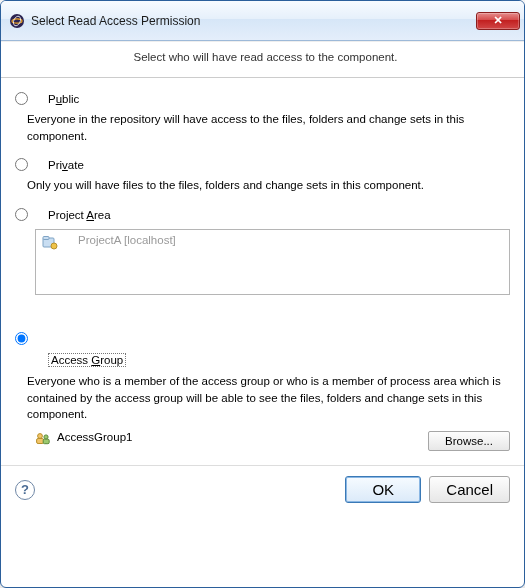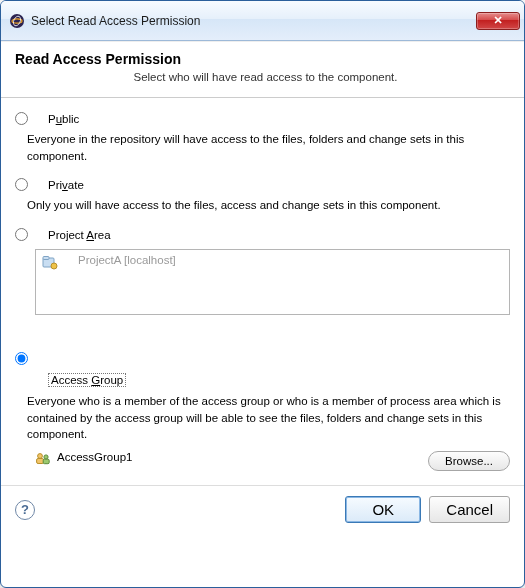--- a/index.html
+++ b/index.html
@@ -107,21 +107,21 @@
   .access-group-row {
     margin: 8px 0 4px 20px;
     display:flex;
     align-items:flex-start;
     gap:6px;
   }
   .access-group-row .ag-label { flex:1; }
   .browse-btn {
     background: linear-gradient(to bottom,#fdfdfd,#e7e7e7);
     border: 1px solid #a6a6a6;
-    border-radius: 10px;
+    border-radius: 2px;
     padding: 3px 16px;
     font-family: inherit;
     font-size: 11.5px;
     cursor: pointer;
   }
   
   .footer {
     border-top: 1px solid #ddd;
     padding: 10px 14px 14px 14px;
     display:flex;
@@ -167,40 +167,39 @@
       <ellipse cx="8" cy="8" rx="3.2" ry="5" fill="none" stroke="#f5f5f5" stroke-width="0.8" transform="rotate(25 8 8)"></ellipse>
     </svg>
   </span>
   <span class="title-text">Select Read Access Permission</span>
   <div class="close-btn">
     <span class="close-x">✕</span>
   </div>
 </div>
 
 <div class="banner">
-  <h1>Read Access Permission</h1>
   <div class="sub">Select who will have read access to the component.</div>
 </div>
 
 <div class="content">
 
   <div class="option">
     <div class="radio-row">
       <input type="radio" name="perm" style="">
       <span class="radio-label"><span>P</span><u>u</u><span>blic</span></span>
     </div>
     <div class="desc">Everyone in the repository will have access to the files, folders and change sets in this component.</div>
   </div>
 
   <div class="option">
     <div class="radio-row">
       <input type="radio" name="perm" style="">
       <span class="radio-label"><span>Pri</span><u>v</u><span>ate</span></span>
     </div>
-    <div class="desc">Only you will have access to the files, access and change sets in this component.</div>
+    <div class="desc">Only you will have files to the files, folders and change sets in this component.</div>
   </div>
 
   <div class="option">
     <div class="radio-row">
       <input type="radio" name="perm" style="">
       <span class="radio-label"><span>Project </span><u>A</u><span>rea</span></span>
     </div>
     <div class="project-box">
       <span class="pj-icon">
         <svg viewBox="0 0 16 16" width="16" height="16">

